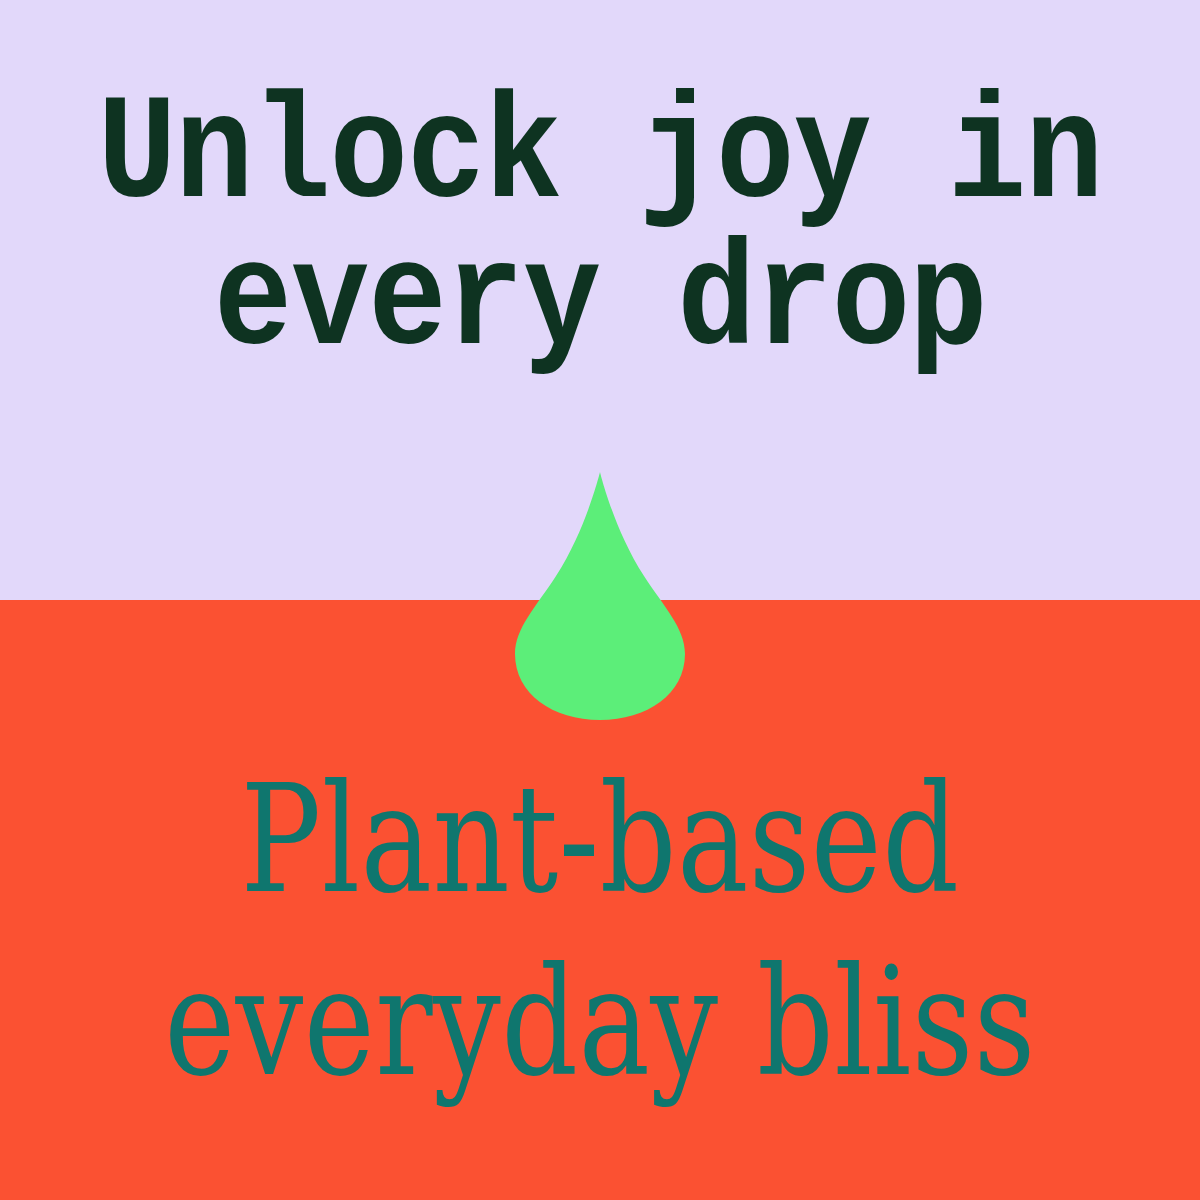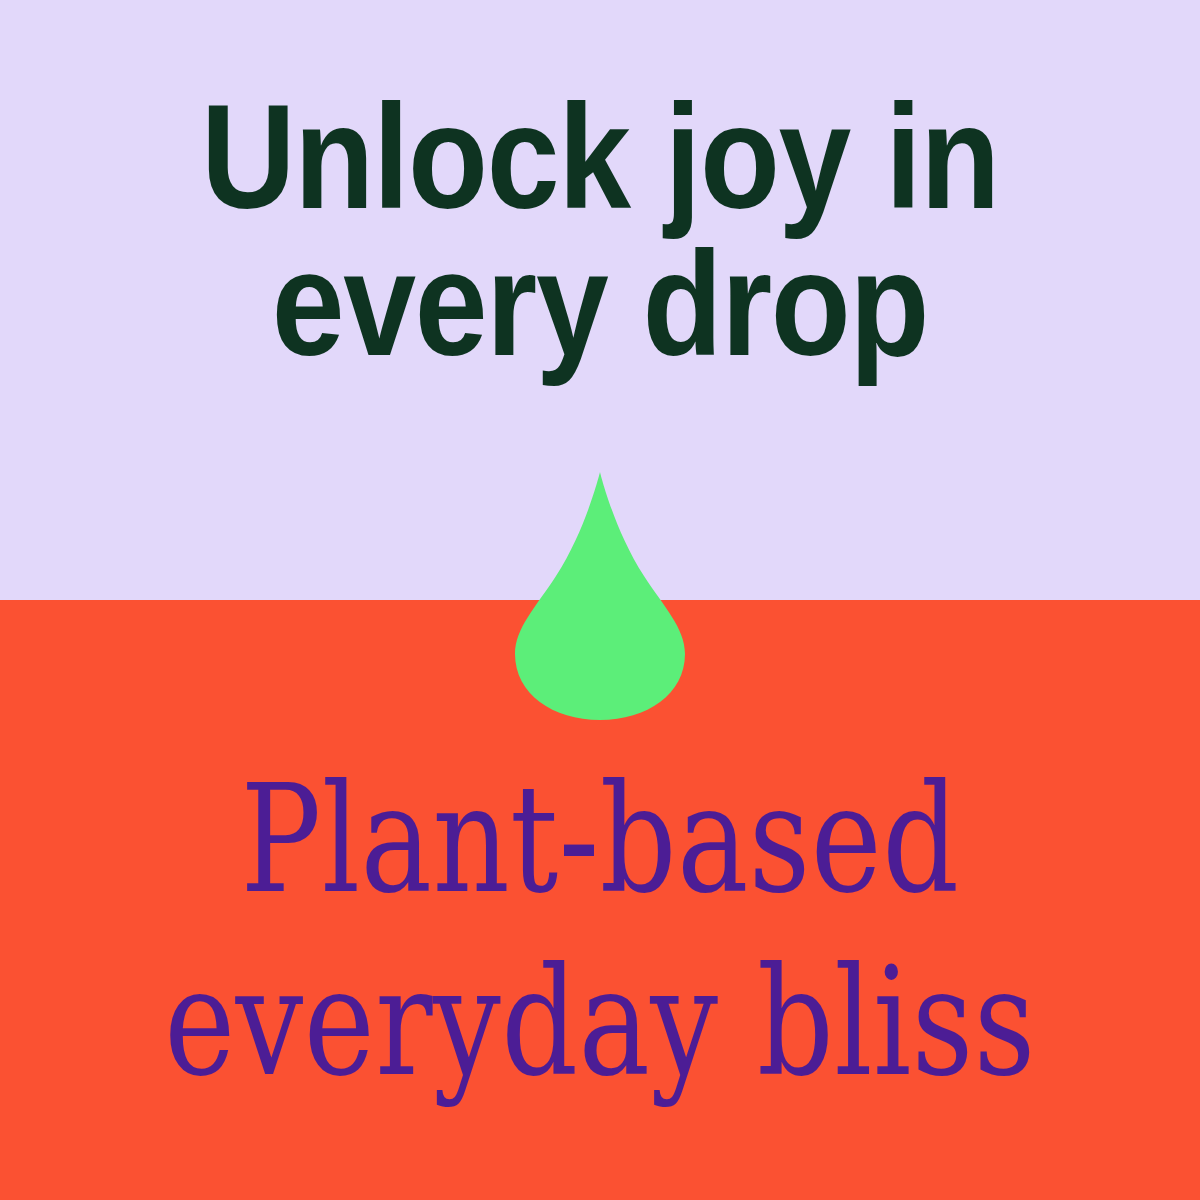--- a/index.html
+++ b/index.html
@@ -86,35 +86,35 @@
   }
 </style>
 </head>
 <body>
 
 <div class="canvas">
 
   <div class="band band-top" style="background: rgb(226, 216, 250);"></div>
   <div class="band band-bottom" style="background: rgb(251, 81, 50);"></div>
 
-  <div class="headline" style="color: rgb(14, 51, 33);">
+  <div class="headline" style="color: rgb(14, 51, 33); font-family: Liberation Mono, monospace;">
     <span class="hl-line">Unlock joy in</span>
     <span class="hl-line">every drop</span>
   </div>
 
   <div class="droplet-wrap">
     <svg viewBox="0 0 180 256" xmlns="http://www.w3.org/2000/svg">
       <path d="M90 4
                C 90 4, 104 62, 134 108
                C 154 139, 175 160, 175 186
                C 175 226, 137 252, 90 252
                C 43 252, 5 226, 5 186
                C 5 160, 26 139, 46 108
                C 76 62, 90 4, 90 4 Z" fill="#5CEE79"></path>
     </svg>
   </div>
 
-  <div class="subline" style="color: #4c1d95;">
+  <div class="subline" style="color: #0f766e;">
     <span class="sb-line">Plant-based</span>
     <span class="sb-line">everyday bliss</span>
   </div>
 
 </div>
 
 </body></html>

